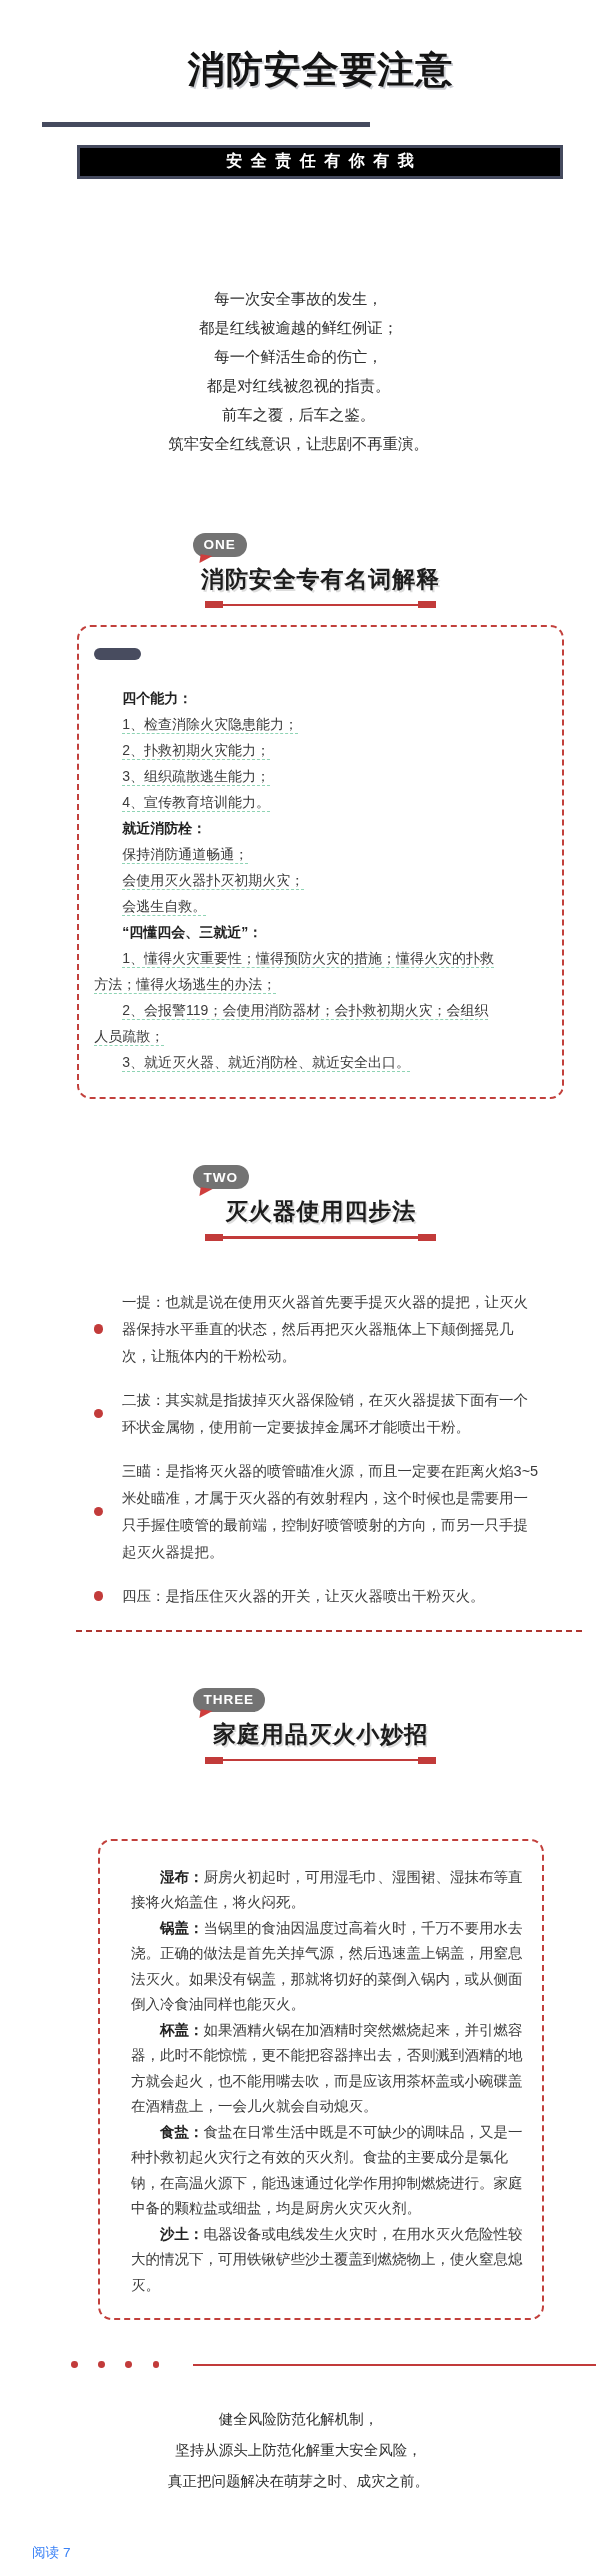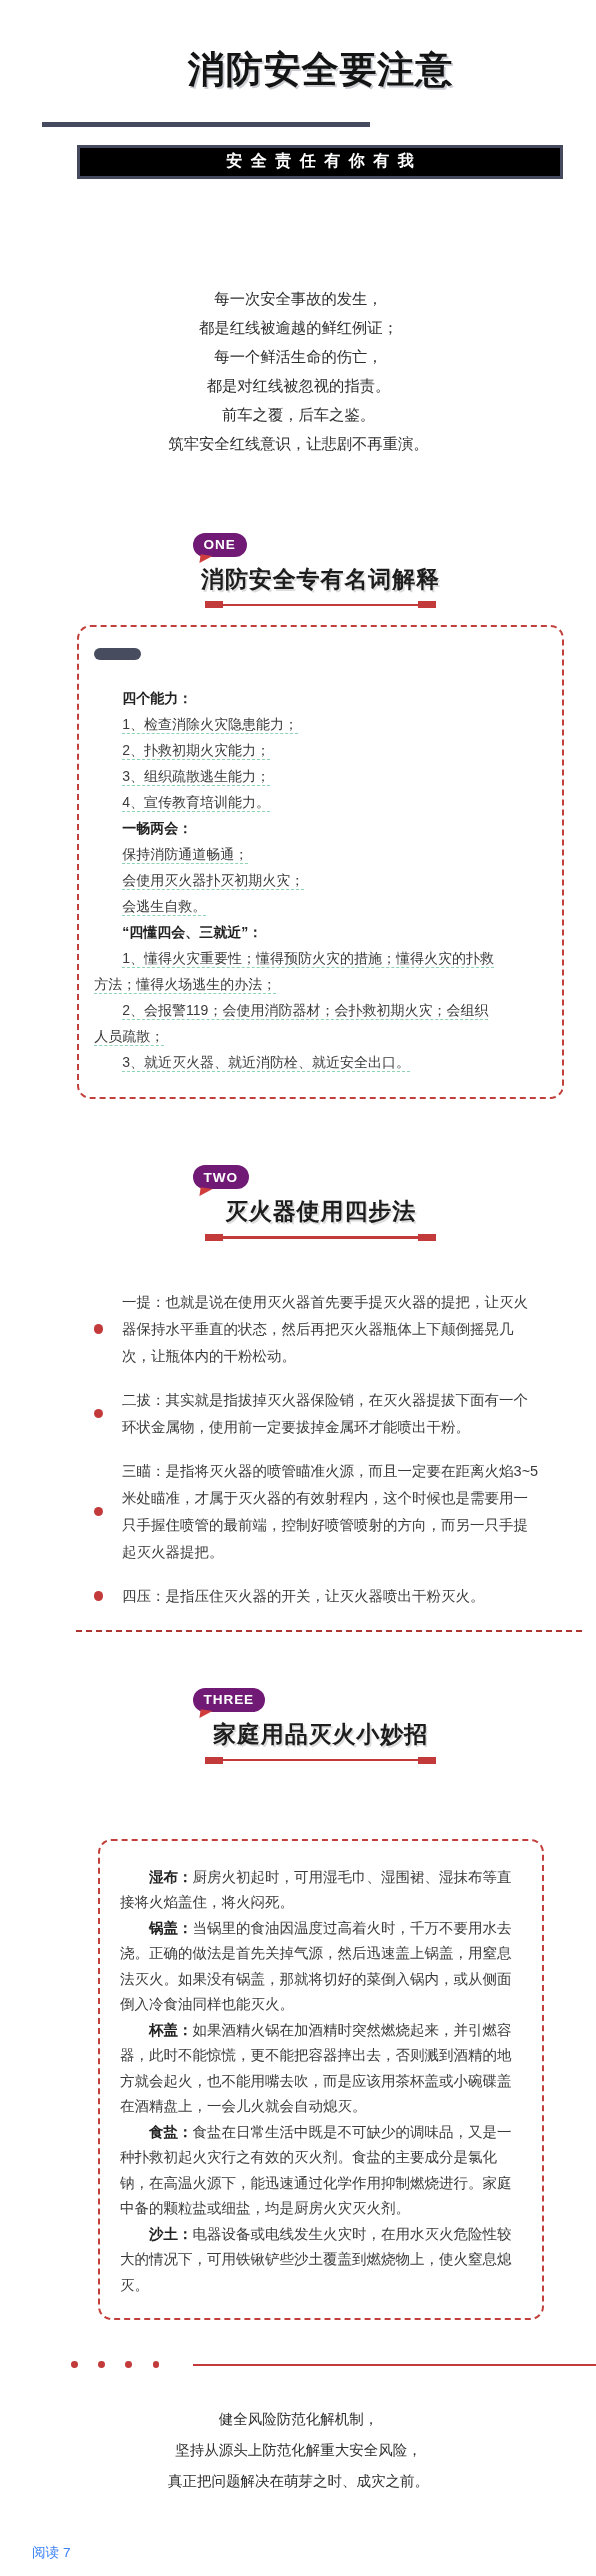--- a/index.html
+++ b/index.html
@@ -31,21 +31,21 @@
   }
   
   .poem{width:597px;text-align:center;color:#2e2e2e;}
   .intro{margin-top:105px;font-size:15.3px;line-height:29px;}
   .footer{margin-top:36px;font-size:14.5px;line-height:31px;}
   
   .wrap{width:487px;margin-left:77px;position:relative;}
   .sec-header{position:relative;text-align:center;padding-top:32px;}
   .badge{
     position:absolute;top:0;left:calc(50% - 128px);
-    background:#701a75;color:#fff;font-weight:bold;font-size:13.6px;
+    background:#737373;color:#fff;font-weight:bold;font-size:13.6px;
     letter-spacing:0.9px;padding:3.4px 11px;border-radius:12px;line-height:17px;
   }
   .badge::after{
     content:"";position:absolute;left:7.7px;bottom:-7.7px;width:0;height:0;
     border-top:9.4px solid #cf3e3d;border-right:12px solid transparent;
     transform:rotate(8deg);
   }
   .sec-title{
     display:inline-block;font-size:23px;font-weight:900;color:#1d1d1d;
     line-height:29px;letter-spacing:0.9px;white-space:nowrap;
@@ -77,21 +77,21 @@
     margin-top:20.4px;margin-left:76px;width:506px;height:0;
     border-top:2.6px dashed #ad3530;
   }
   .dots-divider{
     margin-top:41px;margin-left:71px;display:flex;align-items:center;
   }
   .dots-divider .dot{width:6.8px;height:6.8px;border-radius:50%;background:#c23b3a;margin-right:20.4px;flex:none;}
   .dots-divider .line{flex:1;height:1.7px;background:#c23b3a;margin-left:13.6px;}
   
   .box2{margin-top:75px;margin-left:21px;margin-right:20.4px;padding:24px 17px 20.4px 17px;min-height:435px;}
-  .box2-content{font-size:14.5px;line-height:25.5px;max-width:393px;margin-left:3px;}
+  .box2-content{font-size:14.5px;line-height:25.5px;max-width:393px;margin-left:14px;}
   .box2-content p{margin:0;text-indent:2em;}
   .tip-term{font-weight:bold;color:#222222;}
   
   .read-count{
     position:absolute;left:32px;bottom:13.6px;color:#3b82f6;font-size:13.6px;
   }
 </style>
 </head>
 <body>
 
@@ -123,21 +123,21 @@
   </div>
 
   <div class="dash-box box1">
     <div class="box-pill"></div>
     <div class="box1-content">
       <p class="group-heading">四个能力：</p>
       <p><span class="u">1、检查消除火灾隐患能力；</span></p>
       <p><span class="u">2、扑救初期火灾能力；</span></p>
       <p><span class="u">3、组织疏散逃生能力；</span></p>
       <p><span class="u">4、宣传教育培训能力。</span></p>
-      <p class="group-heading">一畅两会：</p>
+      <p class="group-heading">就近消防栓：</p>
       <p><span class="u">保持消防通道畅通；</span></p>
       <p><span class="u">会使用灭火器扑灭初期火灾；</span></p>
       <p><span class="u">会逃生自救。</span></p>
       <p class="group-heading">“四懂四会、三就近”：</p>
       <p><span class="u">1、懂得火灾重要性；懂得预防火灾的措施；懂得火灾的扑救方法；懂得火场逃生的办法；</span></p>
       <p><span class="u">2、会报警119；会使用消防器材；会扑救初期火灾；会组织人员疏散；</span></p>
       <p><span class="u">3、就近灭火器、就近消防栓、就近安全出口。</span></p>
     </div>
   </div>
 

